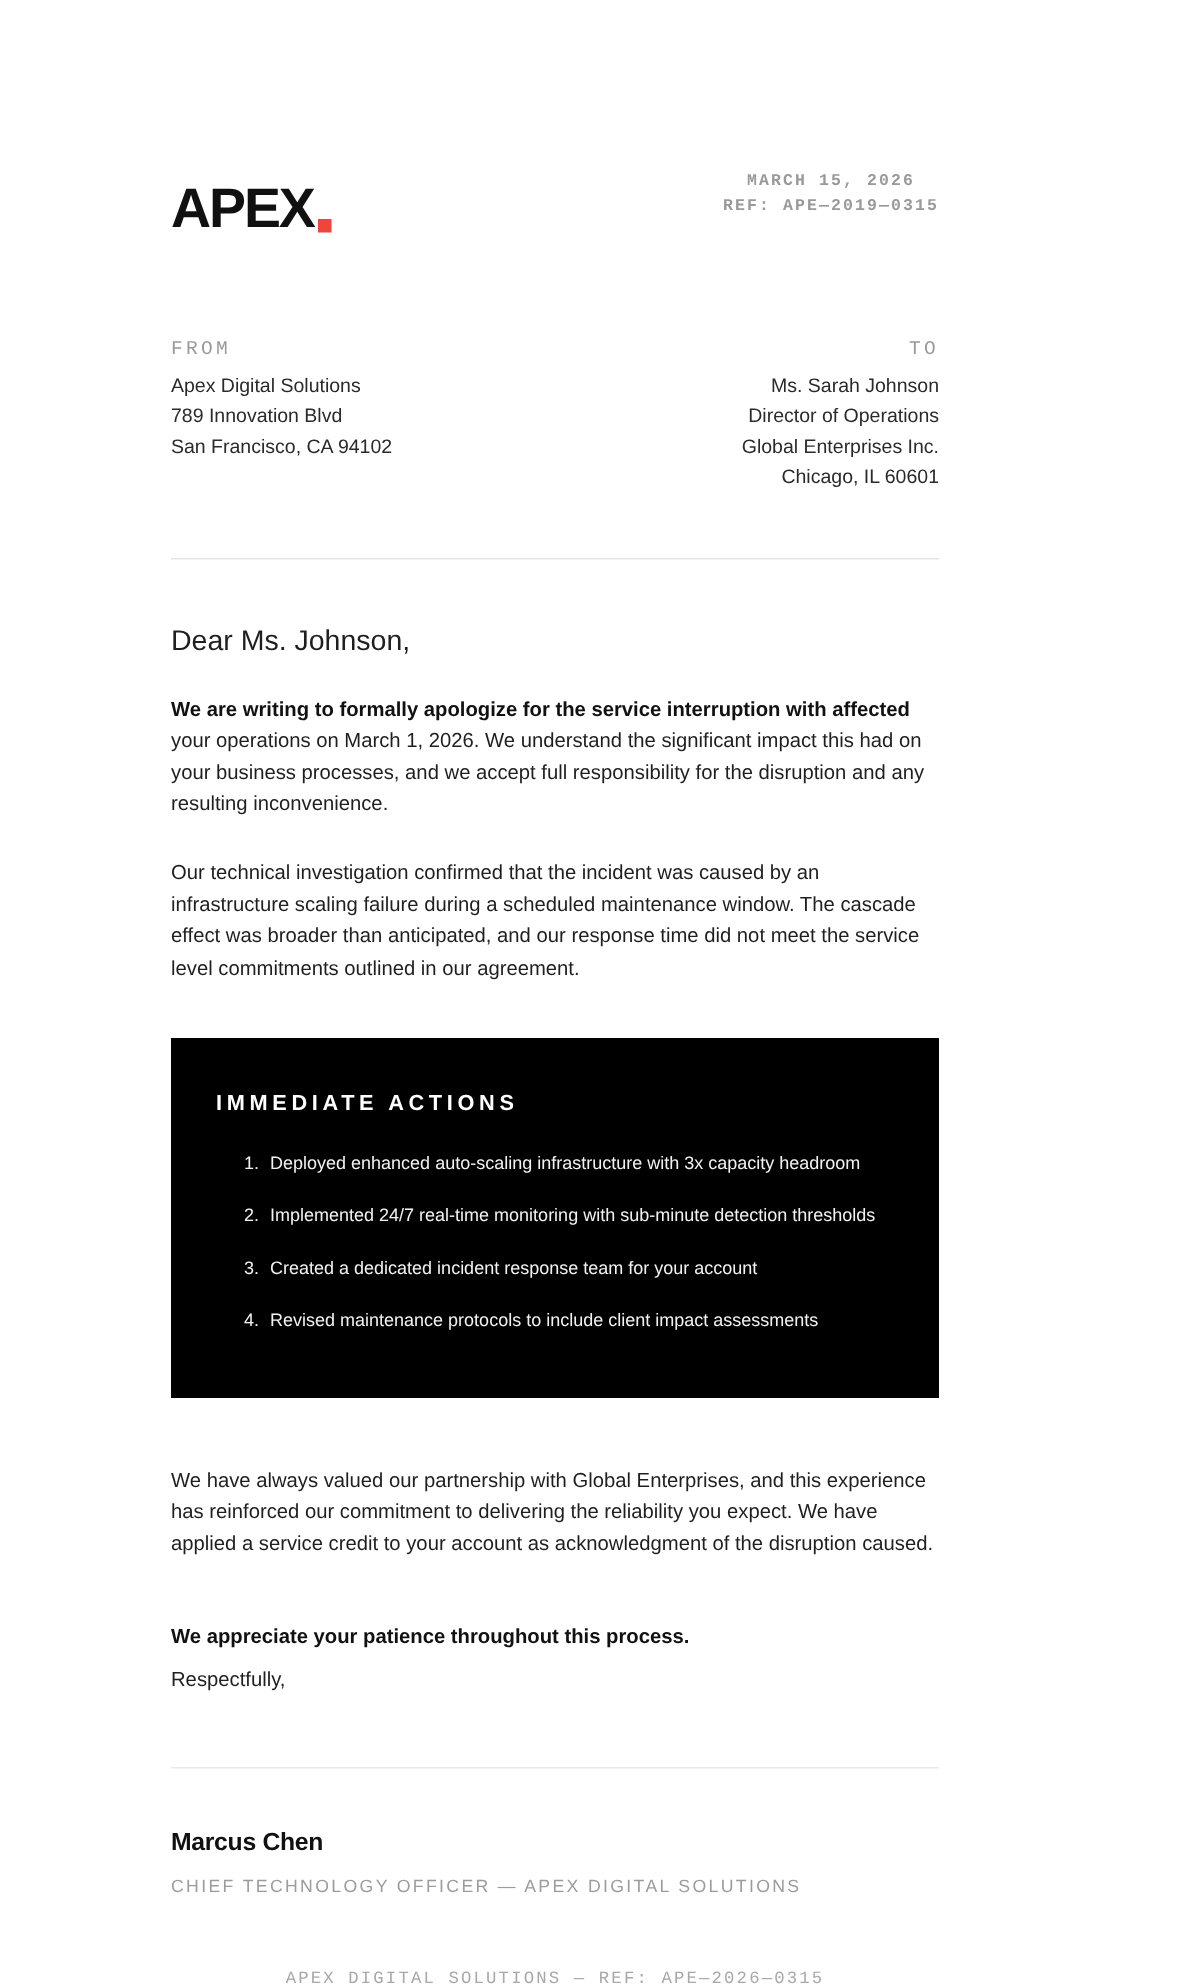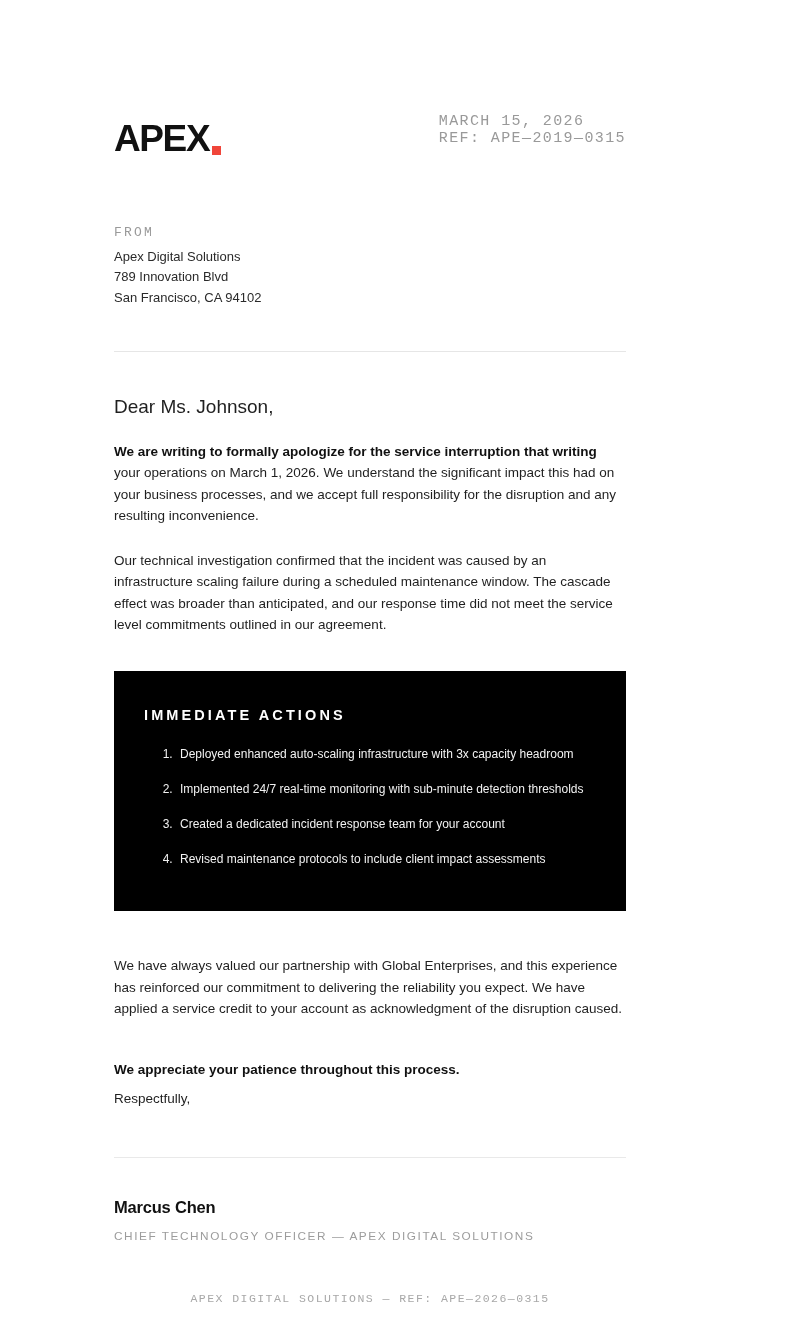--- a/index.html
+++ b/index.html
@@ -49,27 +49,28 @@
   }
   .logo-dot {
     display: inline-block;
     width: 9px;
     height: 9px;
     background: #f0453a;
     margin-left: 3px;
     margin-bottom: 2px;
   }
   .header-meta {
-    text-align: left;
+    text-align: center;
     font-family: "Liberation Mono", monospace;
-    font-size: 15px;
+    font-size: 11px;
     letter-spacing: 1.4px;
     line-height: 17px;
     color: #999999;
     padding-bottom: 12px;
+    font-weight: bold;
   }
 
   
   .addresses {
     display: flex;
     justify-content: space-between;
     margin-top: 64px;
   }
   .addr-col {
     font-size: 13px;
@@ -200,28 +201,35 @@
       </div>
     </div>
 
     <div class="addresses">
       <div class="addr-col left">
         <div class="addr-label">FROM</div>
         <div class="addr-line">Apex Digital Solutions</div>
         <div class="addr-line">789 Innovation Blvd</div>
         <div class="addr-line">San Francisco, CA 94102</div>
       </div>
+      <div class="addr-col right">
+        <div class="addr-label">TO</div>
+        <div class="addr-line">Ms. Sarah Johnson</div>
+        <div class="addr-line">Director of Operations</div>
+        <div class="addr-line">Global Enterprises Inc.</div>
+        <div class="addr-line">Chicago, IL 60601</div>
+      </div>
     </div>
 
     <div class="divider"></div>
 
     <div class="body-block">
       <div class="salutation">Dear Ms. Johnson,</div>
 
-      <p class="para"><strong>We are writing to formally apologize for the service interruption that writing</strong><span> your operations on March 1, 2026. We understand the significant impact this had on your business processes, and we accept full responsibility for the disruption and any resulting inconvenience.</span></p>
+      <p class="para"><strong>We are writing to formally apologize for the service interruption with affected</strong><span> your operations on March 1, 2026. We understand the significant impact this had on your business processes, and we accept full responsibility for the disruption and any resulting inconvenience.</span></p>
 
       <p class="para">Our technical investigation confirmed that the incident was caused by an infrastructure scaling failure during a scheduled maintenance window. The cascade effect was broader than anticipated, and our response time did not meet the service level commitments outlined in our agreement.</p>
     </div>
 
     <div class="actions-box">
       <div class="actions-title">IMMEDIATE ACTIONS</div>
       <ol class="actions-list">
         <li>Deployed enhanced auto-scaling infrastructure with 3x capacity headroom</li>
         <li>Implemented 24/7 real-time monitoring with sub-minute detection thresholds</li>
         <li>Created a dedicated incident response team for your account</li>

